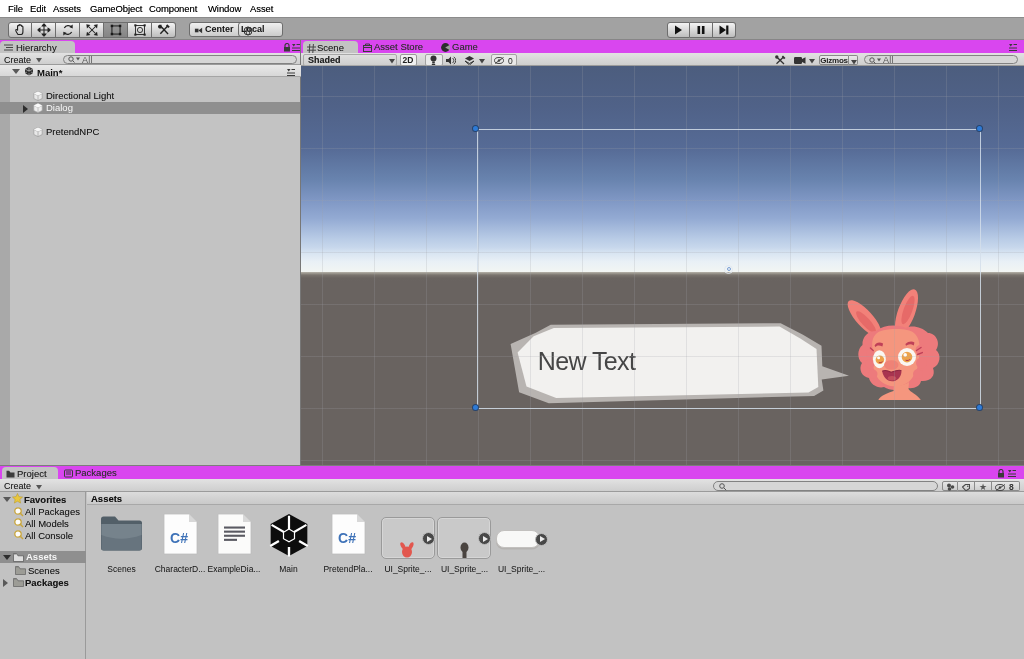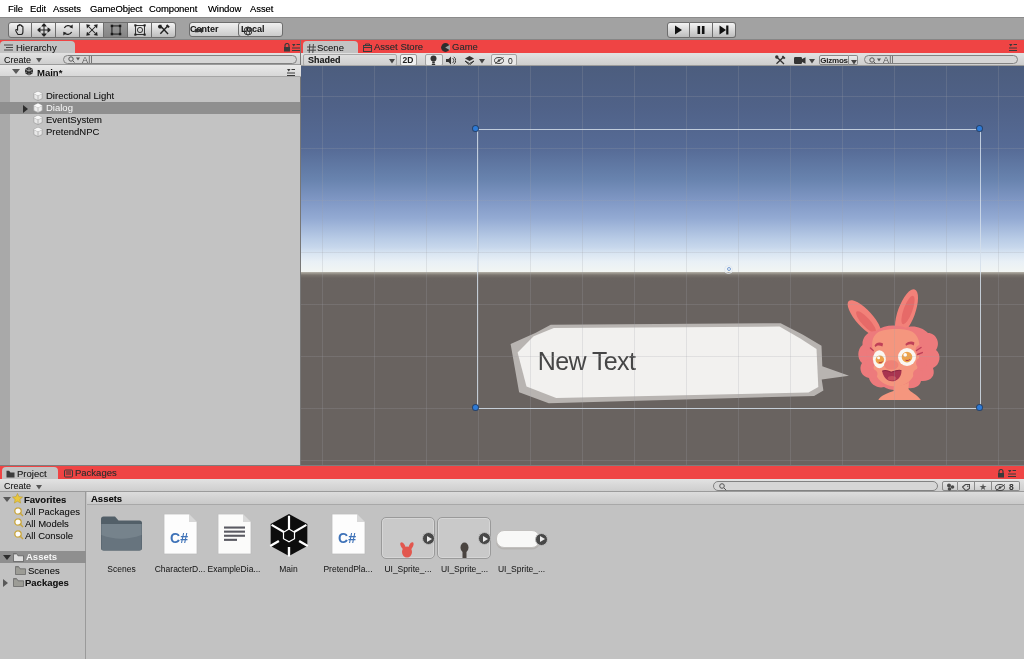--- a/index.html
+++ b/index.html
@@ -8,21 +8,21 @@
 #root { position:relative; width:1024px; height:659px; background:#c2c2c2; }
 #menubar { left:0; top:0; width:1024px; height:17px; background:#ffffff; }
 #menubar span { position:absolute; top:2.5px; font-size:9.5px; color:#000; letter-spacing:-0.1px; text-shadow:0 0 0.6px rgba(0,0,0,0.55); }
 #toolbar { left:0; top:17px; width:1024px; height:23px; background:#a2a2a2; border-top:1px solid #8b8b8b; border-bottom:1px solid #868686; }
 .toolbtn { position:absolute; top:4px; height:16px; background:linear-gradient(#f3f3f3,#bdbdbd); border:1px solid #6d6d6d; border-left:none; }
 .toolbtn.first { border-left:1px solid #6d6d6d; border-radius:3px 0 0 3px; }
 .toolbtn.last { border-radius:0 3px 3px 0; }
 .toolbtn.sel { background:linear-gradient(#999999,#858585); }
 .toolbtn svg { position:absolute; left:50%; top:50%; transform:translate(-50%,-50%); }
 .tb-lbl { position:absolute; top:4px; height:15px; background:linear-gradient(#f0f0f0,#cbcbcb); border:1px solid #6d6d6d; border-radius:3px; font-size:9px; font-weight:bold; color:#111; line-height:13px; }
-.tabbar { background:#ef4444;padding-left:23px; }
+.tabbar { background:#d946ef;padding-left:23px; }
 .tab { position:absolute; top:1px; height:12px; background:#c3c3c3; border-radius:4px 4px 0 0; }
 .tab span, .tabtext { position:absolute; font-size:9.5px; color:#222; text-shadow:0 0 0.5px rgba(20,20,20,0.4); white-space:nowrap; }
 .tabtext { color:#303030; }
 .subbar { background:linear-gradient(#e2e2e2,#cecece); border-bottom:1px solid #9b9b9b; }
 .pill { position:absolute; background:#d6d6d6; border:1px solid #828282; border-radius:7px; }
 .smalltext { font-size:9px; color:#1c1c1c; text-shadow:0 0 0.5px rgba(20,20,20,0.35); white-space:nowrap; }
 .mini { position:absolute; font-size:9px; letter-spacing:0.3px; color:#5a5a5a; }
 #hierarchy { left:0; top:40px; width:301px; height:425px; background:#c3c3c3; border-right:1px solid #777; }
 .hrow { position:absolute; left:0; width:300px; height:12px; font-size:9.5px; color:#181818; line-height:12px; text-shadow:0 0 0.5px rgba(20,20,20,0.4); }
 .cube { position:absolute; top:1px; width:10px; height:10px; }
@@ -137,21 +137,21 @@
     <div class="toolbtn last" style="left:152px; width:24px">
       <svg width="13" height="13" viewBox="0 0 16 16">
           <g stroke="#222" stroke-width="1.7" fill="none">
             <line x1="4" y1="3.5" x2="13" y2="13"></line>
             <line x1="12.5" y1="3" x2="3.5" y2="12.5"></line>
           </g>
           <path d="M2.2 1.5 A2.4 2.4 0 0 0 2.2 6 L5 6 L5 1.5 Z" fill="#222"></path>
           <path d="M12 0.8 L15.2 4 L13.2 5.6 L10.4 2.8 Z" fill="#222"></path>
         </svg>
     </div>
-    <div class="tb-lbl" style="left:189px; width:69px; ">Center
+    <div class="tb-lbl" style="left:189px; width:69px; padding-left:15px">Center
       <svg class="menuicon" style="left:4px;top:3px" width="9" height="9" viewBox="0 0 10 10">
           <rect x="1" y="3" width="4" height="4" fill="#333"></rect>
           <path d="M5 5 L9 2 L9 8 Z" fill="#333"></path>
         </svg>
     </div>
     <div class="tb-lbl" style="left:238px; width:45px; padding-left:2px">Local
       <svg class="menuicon" style="left:4px;top:2.5px" width="10" height="10" viewBox="0 0 10 10">
           <circle cx="5" cy="5" r="4" fill="none" stroke="#333" stroke-width="1"></circle>
           <ellipse cx="5" cy="5" rx="1.8" ry="4" fill="none" stroke="#333" stroke-width="0.8"></ellipse>
           <line x1="1" y1="5" x2="9" y2="5" stroke="#333" stroke-width="0.8"></line>
@@ -240,28 +240,20 @@
         <span style="position:absolute;left:46px">Directional Light</span>
       </div>
     <div class="hrow" style="top:62px;background:#8f8f8f">
         <div class="fold right" style="left:23px;top:2.5px;border-left-color:#2e2e2e"></div>
         <svg class="cube" style="left:33px" viewBox="0 0 12 12">
           <path d="M6 0.5 L11 3 L11 9 L6 11.5 L1 9 L1 3 Z" fill="#ededed" stroke="#a8a8a8" stroke-width="0.8"></path>
           <path d="M1 3 L6 5.5 L11 3 M6 5.5 L6 11.5" fill="none" stroke="#a8a8a8" stroke-width="0.8"></path>
           <path d="M6 0.5 L11 3 L6 5.5 L1 3 Z" fill="#fafafa"></path>
         </svg>
         <span style="position:absolute;left:46px;color:#f8f8f8;text-shadow:none">Dialog</span>
-      </div>
-    <div class="hrow" style="top:74px">
-        <svg class="cube" style="left:33px" viewBox="0 0 12 12">
-          <path d="M6 0.5 L11 3 L11 9 L6 11.5 L1 9 L1 3 Z" fill="#e8e8e8" stroke="#9a9a9a" stroke-width="0.8"></path>
-          <path d="M1 3 L6 5.5 L11 3 M6 5.5 L6 11.5" fill="none" stroke="#9a9a9a" stroke-width="0.8"></path>
-          <path d="M6 0.5 L11 3 L6 5.5 L1 3 Z" fill="#f6f6f6"></path>
-        </svg>
-        <span style="position:absolute;left:46px">EventSystem</span>
       </div>
     <div class="hrow" style="top:86px">
         <svg class="cube" style="left:33px" viewBox="0 0 12 12">
           <path d="M6 0.5 L11 3 L11 9 L6 11.5 L1 9 L1 3 Z" fill="#e8e8e8" stroke="#9a9a9a" stroke-width="0.8"></path>
           <path d="M1 3 L6 5.5 L11 3 M6 5.5 L6 11.5" fill="none" stroke="#9a9a9a" stroke-width="0.8"></path>
           <path d="M6 0.5 L11 3 L6 5.5 L1 3 Z" fill="#f6f6f6"></path>
         </svg>
         <span style="position:absolute;left:46px">PretendNPC</span>
       </div>
   </div>

